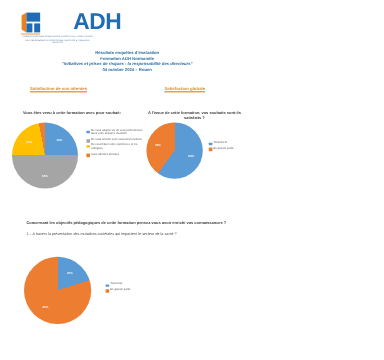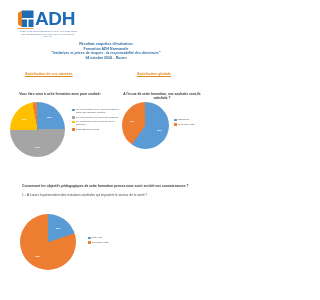--- a/index.html
+++ b/index.html
@@ -8,21 +8,21 @@
     background:#ffffff;
     font-family:"Liberation Sans", sans-serif;
     overflow:hidden;
     position:relative;
     color:#404040;
   }
   .slide{position:absolute;inset:0;background:#fff;}
 
   
   .header{position:absolute;left:0;top:0;width:212px;height:86px;}
-  .logo-wrap{position:absolute;left:17px;top:9px;display:flex;align-items:flex-start;}
+  .logo-wrap{position:absolute;left:17px;top:9px;display:flex;align-items:flex-start;gap:26px;}
   .logo-mark{width:17px;height:19px;position:relative;flex:none;margin-top:1px;}
   .logo-text{font-size:19px;line-height:19px;font-weight:700;color:#1f6cb4;letter-spacing:-0.4px;margin-left:1px;font-family:"Liberation Sans", sans-serif;}
   .logo-sub{position:absolute;left:17px;top:30px;width:62px;font-size:1.9px;line-height:2.6px;color:#5a7fa8;letter-spacing:0.05px;text-align:center;}
 
   .title-block{position:absolute;left:0;top:42px;width:212px;text-align:center;}
   .title-block div{font-size:3.5px;line-height:4.6px;color:#2b6ca3;font-weight:700;}
   .title-block .t3{font-style:italic;}
 
   .links{position:absolute;left:0;top:70px;width:212px;height:12px;}
   .link{position:absolute;font-size:3.6px;font-weight:700;color:#e08a1e;text-decoration:underline;white-space:nowrap;}

